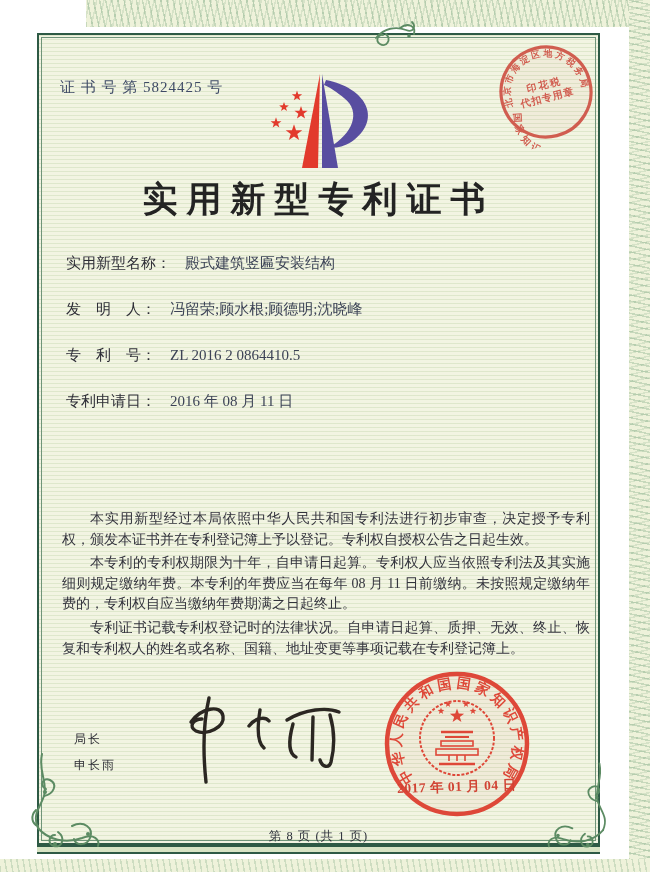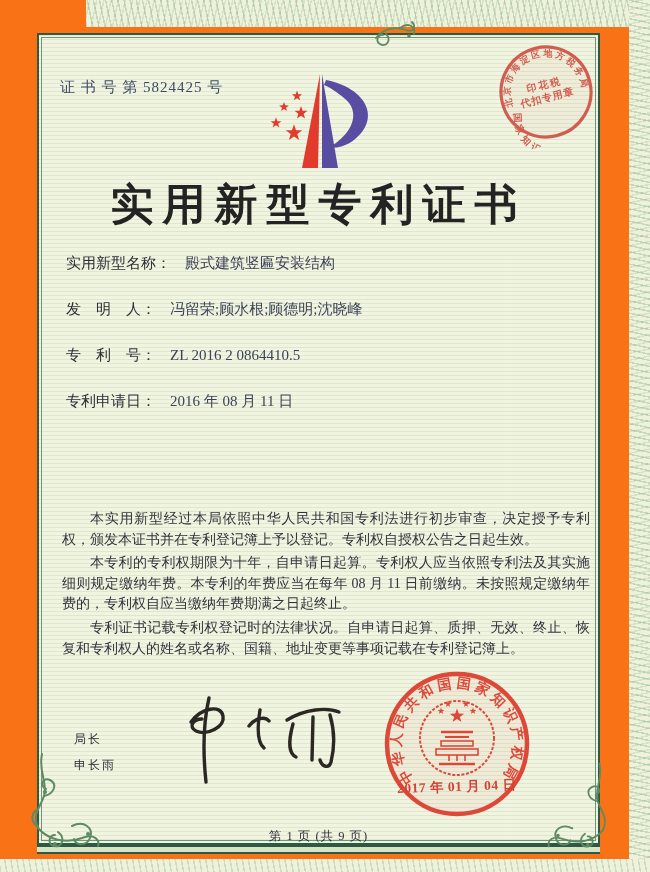--- a/index.html
+++ b/index.html
@@ -1,20 +1,20 @@
 <!DOCTYPE html>
 <html><head>
 <meta charset="utf-8">
 <style>
   * { margin:0; padding:0; box-sizing:border-box; }
   html,body { background:#e8e4d4; }
   body { font-family:"Liberation Serif","DejaVu Serif",serif; }
   .page {
     position:relative; width:650px; height:872px; margin:0 auto;
-    background:#f97316; overflow:hidden;
+    background:#ffffff; overflow:hidden;
   }
   
   .edge-top {
     position:absolute; left:86px; top:0; width:564px; height:27px;
     background:
       repeating-linear-gradient(78deg, rgba(106,156,116,.30) 0 1.5px, rgba(0,0,0,0) 1.5px 6px),
       repeating-linear-gradient(-78deg, rgba(106,156,116,.18) 0 1.5px, rgba(0,0,0,0) 1.5px 7px),
       #eef2da;
   }
   .edge-right {
@@ -45,21 +45,21 @@
     position:absolute; left:37px; top:845px; width:563px; height:9px;
     background:#d8e4c4; border-top:2px solid #2e5a45; border-bottom:2px solid #2e5a45;
   }
   .cert-no {
     position:absolute; left:60px; top:78px; font-size:15px; letter-spacing:1px;
     color:#3e4a66;
   }
   .logo { position:absolute; left:256px; top:70px; width:132px; height:102px; }
   .title {
     position:absolute; left:37px; top:176px; width:563px; text-align:center;
-    font-size:43px; font-weight:600; letter-spacing:9px; color:#232323;
+    font-size:35px; font-weight:600; letter-spacing:9px; color:#232323;
   }
   .fields { position:absolute; left:66px; top:254px; width:500px; }
   .field-row { height:46px; font-size:15px; color:#32394a; white-space:nowrap; }
   .f-label { color:#2d2d36; margin-right:14px; }
   .f-value { color:#3c4356; }
   .paragraphs {
     position:absolute; left:62px; top:509px; width:528px;
     font-size:14px; line-height:20.6px; color:#33333d; text-align:justify;
   }
   .paragraphs p { text-indent:2em; margin:0 0 3px 0; }
@@ -227,15 +227,15 @@
     <text font-size="9" fill="#cc4438" letter-spacing="2.4" font-weight="bold">
       <textPath href="#stamp-top-arc">北京市海淀区地方税务局</textPath>
     </text>
     <text font-size="9.5" fill="#cc4438" letter-spacing="4" font-weight="bold">
       <textPath href="#stamp-bottom-arc">国家知识产权局</textPath>
     </text>
     <text x="52" y="48" text-anchor="middle" font-size="10" font-weight="bold" fill="#cc4438" letter-spacing="2">印花税</text>
     <text x="52" y="61" text-anchor="middle" font-size="10" font-weight="bold" fill="#cc4438" letter-spacing="1">代扣专用章</text>
   </svg>
 
-  <div class="footer">第 1 页 (共 9 页)</div>
+  <div class="footer">第 8 页 (共 1 页)</div>
 
 </div>
 
 </body></html>

